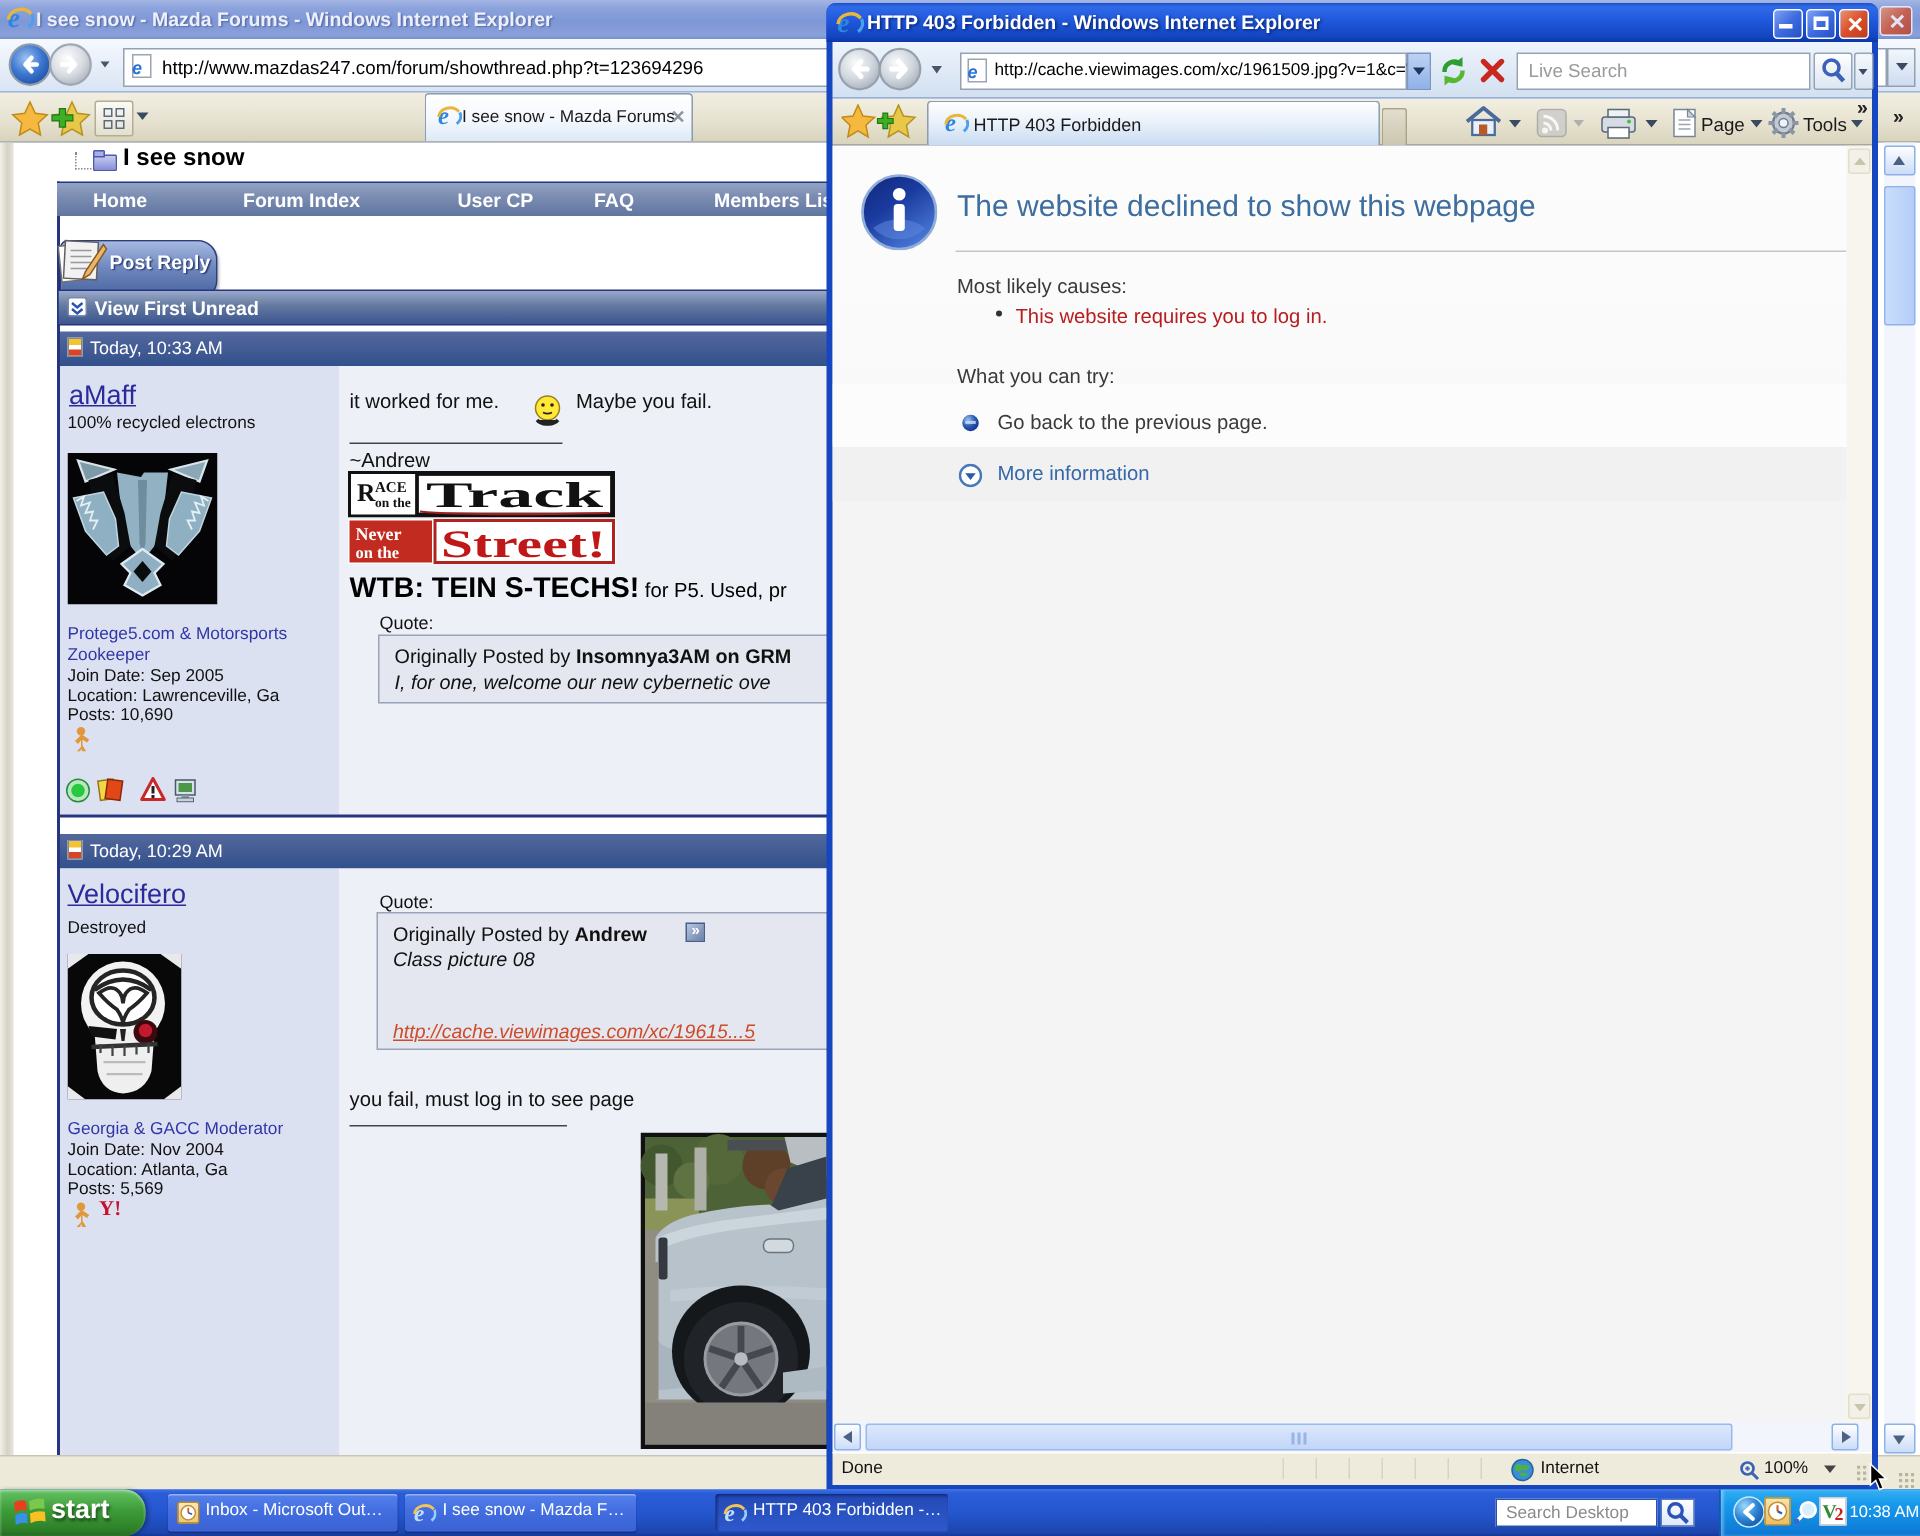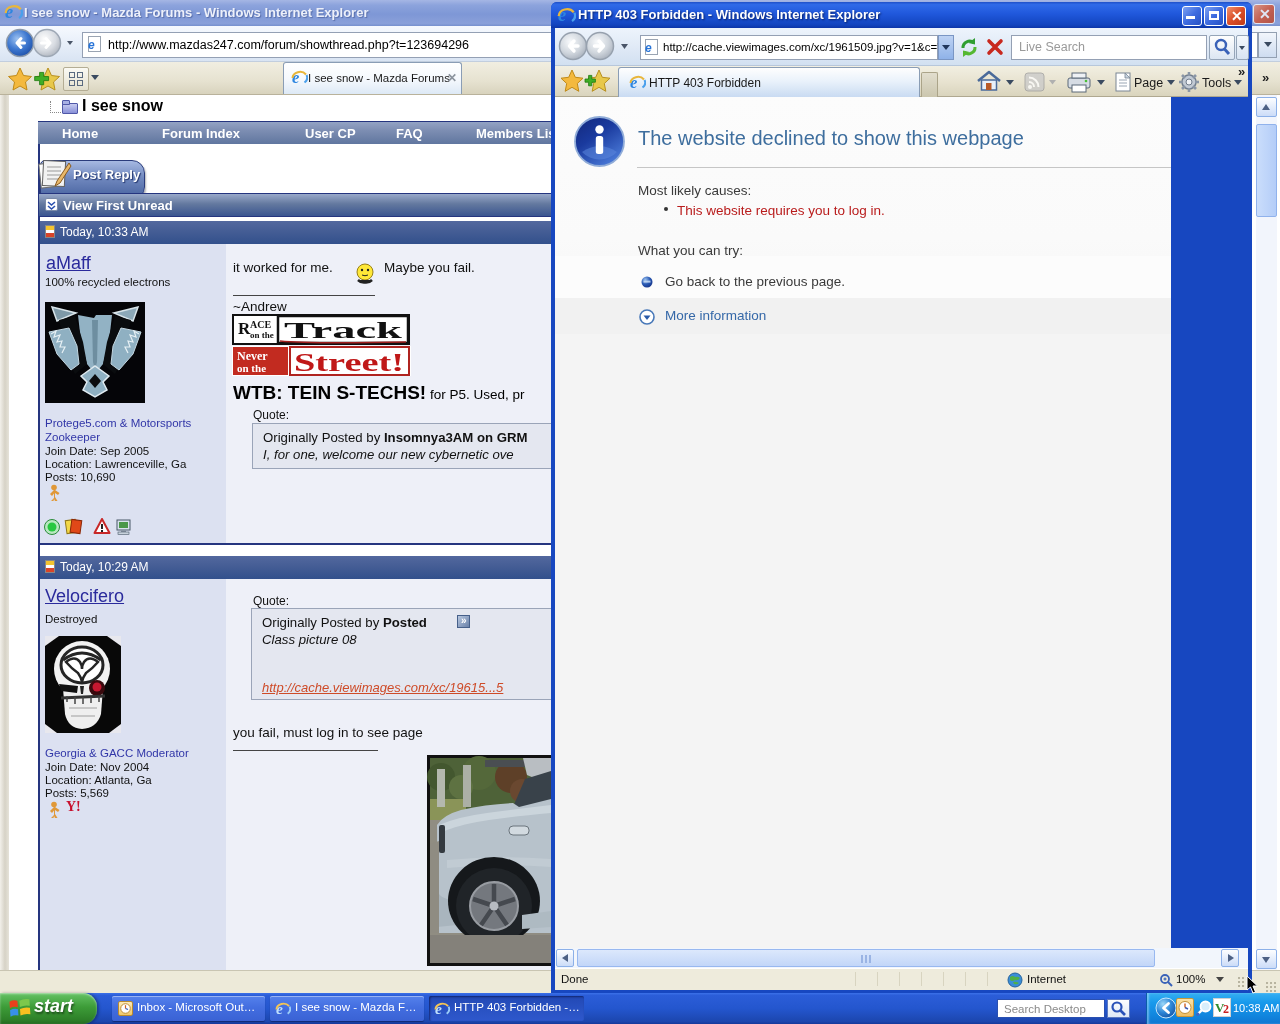--- a/index.html
+++ b/index.html
@@ -47,45 +47,45 @@
 #fg-border{position:absolute;left:0;top:0;width:701px;height:991px;
  background:#1747C0;border-radius:6px 6px 0 0;}
 #fg-title{position:absolute;left:0;top:0;width:701px;height:26px;border-radius:6px 6px 0 0;
  background:linear-gradient(180deg,#1E50C8 0%,#2F6AE8 10%,#2058DC 45%,#1244BE 88%,#0C35A8 100%);}
 #fg-title .ttxt{position:absolute;left:27px;top:5px;font-size:13px;font-weight:bold;color:#FFF;
  text-shadow:1px 1px 2px rgba(0,20,80,.8);white-space:nowrap;}
 #fg-toolbar{position:absolute;left:4px;top:26px;width:693px;height:38px;
  background:linear-gradient(180deg,#EDF4FC 0%,#E2EBF7 45%,#D2E0F1 100%);border-bottom:1px solid #B7C7DB;}
 #fg-tabs{position:absolute;left:4px;top:64px;width:693px;height:31px;
  background:linear-gradient(180deg,#F2EFE2 0%,#E7E2CF 55%,#D9D4BD 100%);border-bottom:1px solid #AFA890;}
-#fg-content{position:absolute;left:4px;top:95px;width:616px;height:851px;
+#fg-content{position:absolute;left:4px;top:95px;width:693px;height:851px;
  background:#F4F4F4;overflow:hidden;}
 #fg-hscroll{position:absolute;left:4px;top:946px;width:693px;height:20px;background:#F2F6FC;}
 #fg-status{position:absolute;left:4px;top:966px;width:693px;height:22px;
  background:#EEEBDC;border-top:1px solid #FFF;}
 
 
 .wbtn{position:absolute;top:4px;width:20px;height:20px;border-radius:3px;
  border:1px solid #FFF;color:#FFF;}
 .wbtn.blue{background:linear-gradient(135deg,#7FA2F2 0%,#3E6CE0 50%,#2550C4 100%);}
 .wbtn.red{background:linear-gradient(135deg,#F0926E 0%,#DA4E28 50%,#C03A18 100%);}
 
 
 #taskbar{position:absolute;left:0;top:993px;width:1280px;height:31px;
  background:linear-gradient(180deg,#3C71E8 0%,#2B5DD8 8%,#2456CE 50%,#1C46AE 92%,#15389A 100%);}
 #startbtn{position:absolute;left:0;top:0;width:97px;height:31px;border-radius:0 14px 14px 0;
  background:linear-gradient(180deg,#65C365 0%,#3D9C38 45%,#2E8129 85%,#256B21 100%);
  box-shadow:inset 0 1px 2px rgba(255,255,255,.5), 2px 0 3px rgba(0,0,0,.3);}
 #startbtn .stxt{position:absolute;left:34px;top:3px;color:#FFF;font-size:18px;font-weight:bold;
- font-style:italic;text-shadow:1px 2px 2px rgba(0,0,0,.45);}
+ text-shadow:1px 2px 2px rgba(0,0,0,.45);}
 .taskbtn{position:absolute;top:3px;height:25px;border-radius:2px;color:#FFF;font-size:11.5px;
  background:linear-gradient(180deg,#5581EC 0%,#436EE0 45%,#3A62D4 100%);
  box-shadow:inset 0 1px 0 rgba(255,255,255,.4), 0 1px 1px rgba(0,0,30,.4);}
 .taskbtn.active{background:linear-gradient(180deg,#2248B4 0%,#2A53C4 60%,#2E58CC 100%);
- box-shadow:inset 1px 1px 2px rgba(0,0,40,.5);}
+ box-shadow:inset 1px 1px 2px rgba(0,0,40,.5);margin-left:48px;}
 .taskbtn .btxt{position:absolute;left:25px;top:5px;white-space:nowrap;overflow:hidden;}
 #tray{position:absolute;left:1146px;top:0;width:134px;height:31px;
  background:linear-gradient(180deg,#35AFF2 0%,#189AEC 30%,#1187DF 70%,#0E76D2 100%);
  border-left:1px solid #0A5EA8;box-shadow:inset 2px 0 2px rgba(255,255,255,.35);}
 
 </style>
 </head>
 <body>
 <div id="desktop">
 <svg width="0" height="0" style="position:absolute;">
@@ -343,21 +343,21 @@
     <div class="abs smalltxt" style="left:45px;top:679px;">Location: Atlanta, Ga</div>
     <div class="abs smalltxt" style="left:45px;top:692px;">Posts: 5,569</div>
     <svg class="abs" style="left:46px;top:706px;" width="16" height="17" viewBox="0 0 16 17">
       <circle cx="8" cy="3.5" r="2.8" fill="#E09838"></circle>
       <path d="M8 6 L4 10 L6 12 L8 9.5 L8 14 L5 17 L7.5 17 L8 15 L9 17 L11.5 17 L9 13 L9 9 L12 11 L13.5 9 L9 6 Z" fill="#E09838"></path>
     </svg>
     <div class="abs" style="left:66px;top:704px;font-size:14px;font-weight:bold;color:#C8102E;font-family:'Liberation Serif',serif;">Y!</div>
 
     <div class="abs" style="left:253px;top:499px;font-size:12px;color:#111;">Quote:</div>
     <div class="quotebox" style="left:251px;top:513px;width:302px;height:92px;">
-      <div class="abs" style="left:10px;top:6px;white-space:nowrap;">Originally Posted by <b>Posted</b></div>
+      <div class="abs" style="left:10px;top:6px;white-space:nowrap;">Originally Posted by <b>Andrew</b></div>
       <div class="abs" style="left:205px;top:6px;width:13px;height:13px;background:linear-gradient(135deg,#B8C8E0,#6880A8);border:1px solid #46608A;">
             <span style="position:absolute;left:3px;top:-1px;font-size:10px;color:#FFF;font-weight:bold;">»</span>
           </div>
       <div class="abs" style="left:10px;top:23px;font-style:italic;white-space:nowrap;">Class picture 08</div>
       <div class="abs" style="left:10px;top:71px;font-style:italic;font-size:13px;color:#CE4B28;text-decoration:underline;white-space:nowrap;">http://cache.viewimages.com/xc/19615...5</div>
     </div>
     <div class="abs" style="left:233px;top:630px;font-size:13.5px;color:#111;">you fail, must log in to see page</div>
     <div class="abs" style="left:233px;top:655px;width:145px;height:1px;background:#444;"></div>
 
     <svg class="abs" style="left:427px;top:660px;" width="126" height="211" viewBox="0 0 126 211">

